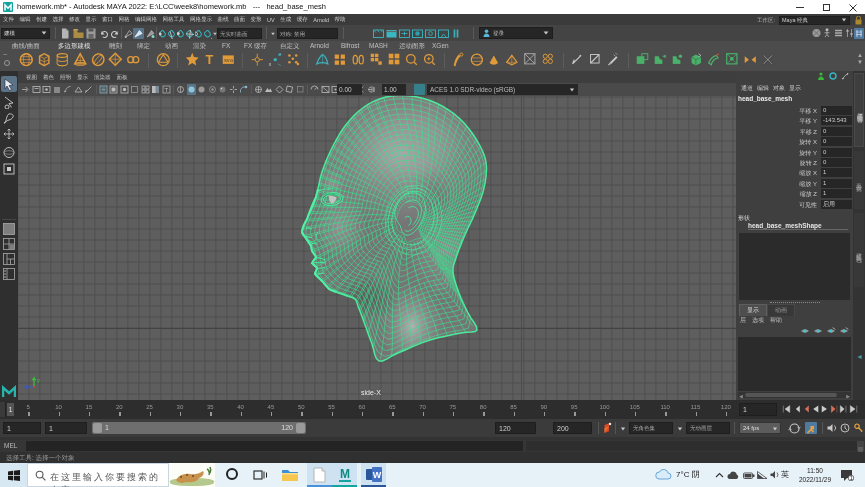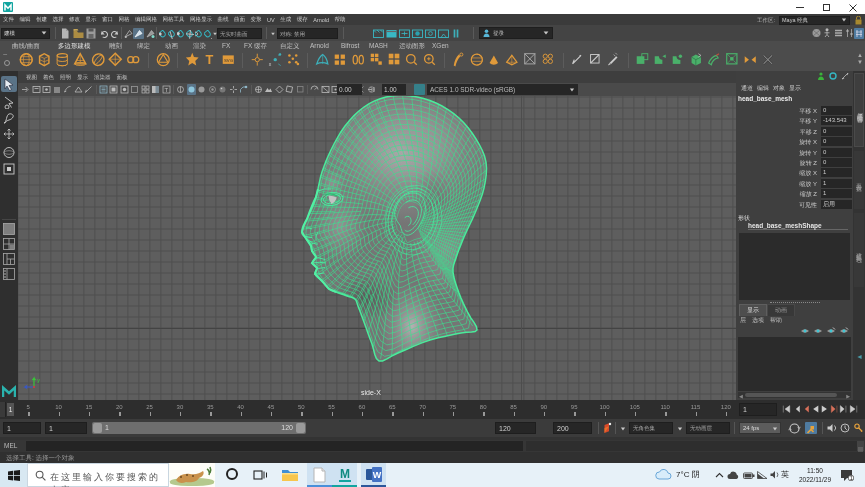--- a/index.html
+++ b/index.html
@@ -7,20 +7,21 @@
 .fld{background:#262626;color:#cfcfcf;border:1px solid #1e1e1e}
 .tri{width:0;height:0;border-left:3px solid transparent;border-right:3px solid transparent;border-top:4px solid #c8c8c8}
 .vsep{position:absolute;top:27px;width:1px;height:12px;background:#5a5a5a}
 </style></head><body>
 
 <div class="abs" style="left:0;top:0;width:865px;height:14px;background:#fff">
   <svg class="abs" style="left:3px;top:2px" width="10" height="10">
       <rect width="10" height="10" rx="1" fill="#12a5a0"></rect>
       <path d="M2 8.5V3l3 3.2L8 3v5.5" stroke="#fff" stroke-width="1.5" fill="none"></path>
     </svg>
+  <div class="abs" style="left:17px;top:2px;font-size:7.5px;color:#111">homework.mb* - Autodesk MAYA 2022: E:\LCC\week8\homework.mb&nbsp;&nbsp;&nbsp;---&nbsp;&nbsp;&nbsp;head_base_mesh</div>
   <div class="abs" style="left:796px;top:7px;width:8px;height:1px;background:#333"></div>
   <div class="abs" style="left:823px;top:3.5px;width:7px;height:7px;border:1px solid #333"></div>
   <svg class="abs" style="left:849px;top:3.5px" width="8" height="8">
       <path d="M0.5 0.5l7 7M7.5 0.5l-7 7" stroke="#333" stroke-width="1"></path>
     </svg>
 </div>
 
 <div class="abs" style="left:0;top:14px;width:865px;height:11px;background:#3b3b3b;color:#cbcbcb;font-size:5.5px">
   <div class="row" id="menus" style="height:11px;padding-left:3px;gap:5.5px;white-space:nowrap">
     <span>文件</span>

